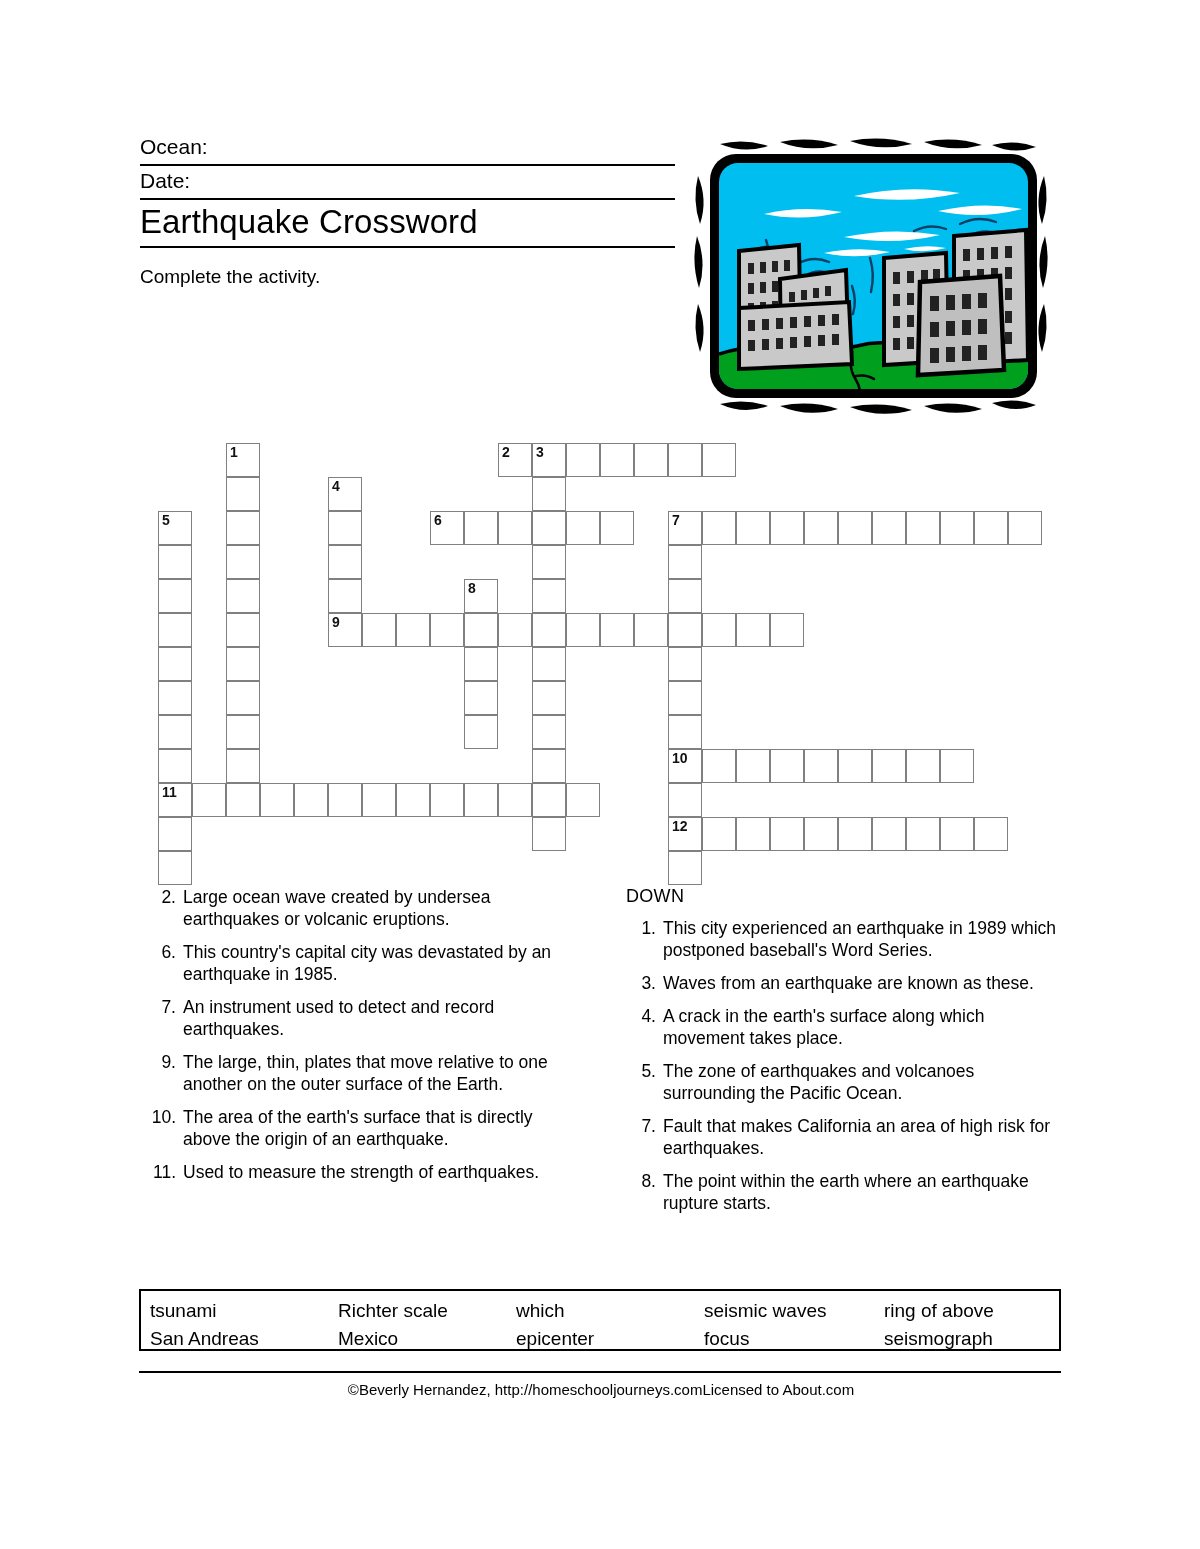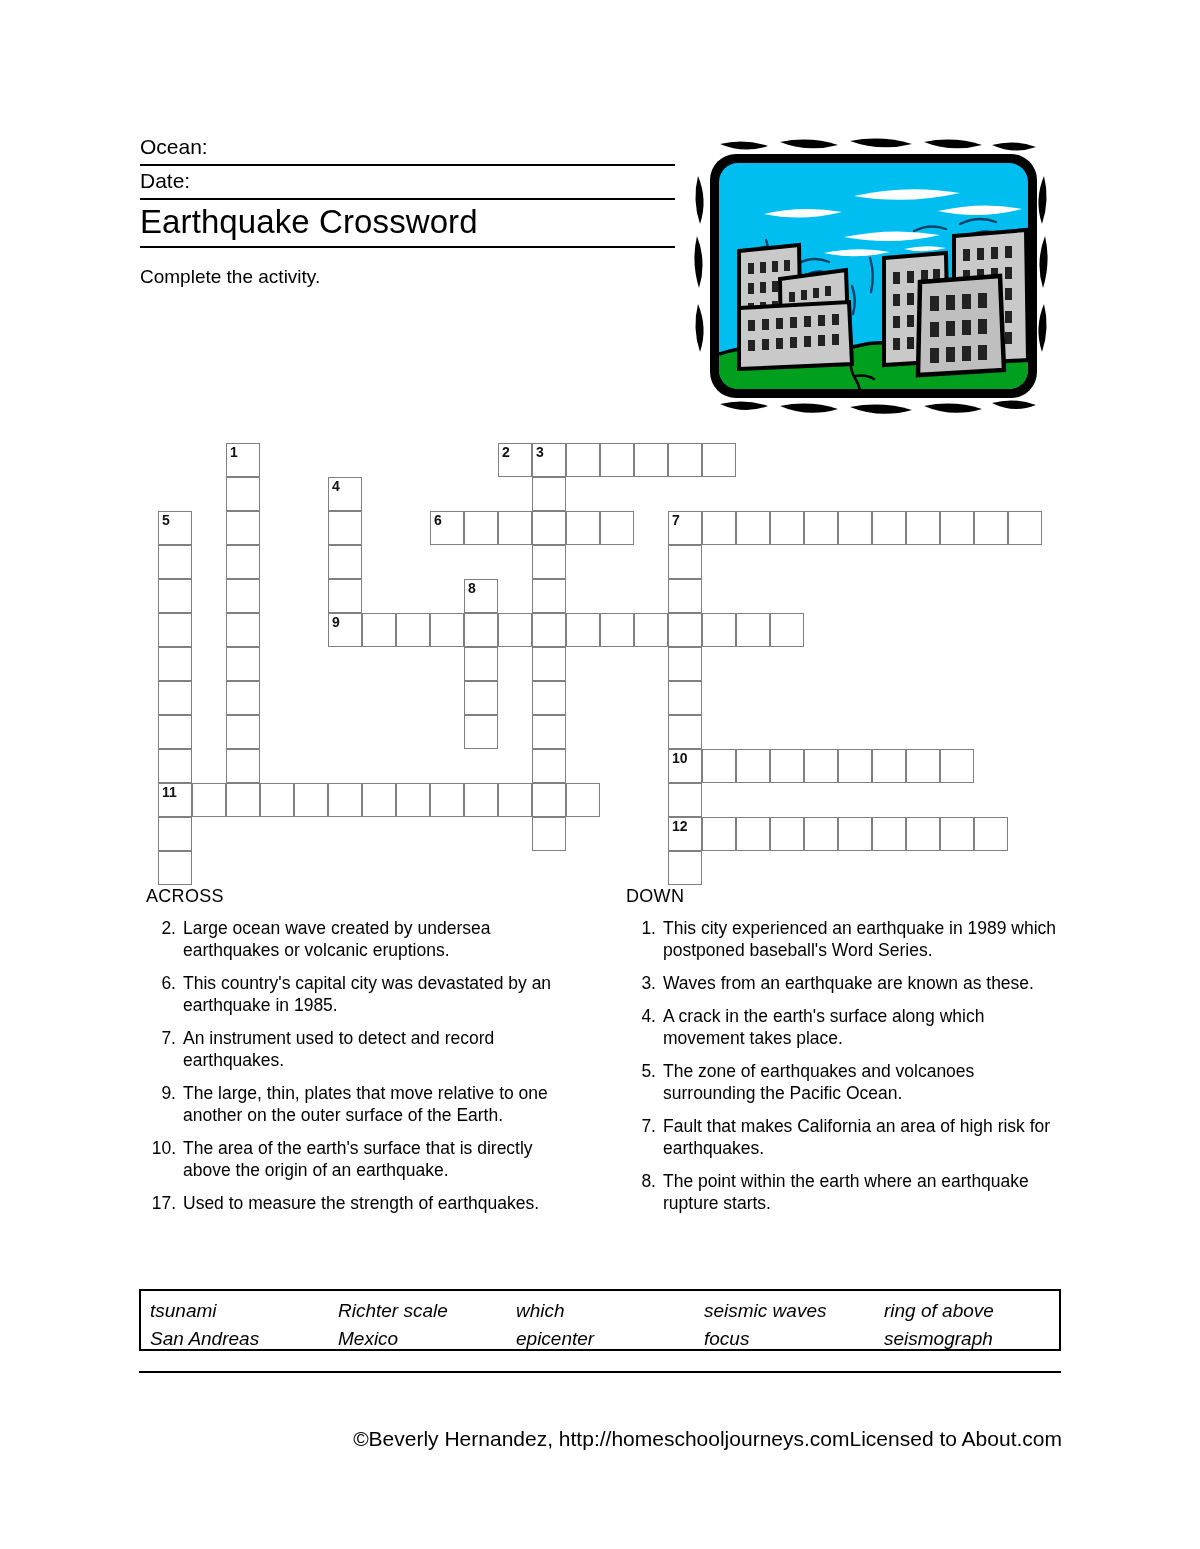--- a/index.html
+++ b/index.html
@@ -61,29 +61,28 @@
   .bank{
     position:absolute;left:139px;top:1289px;width:922px;height:62px;
     border:2px solid #000;box-sizing:border-box;
   }
   .bank-grid{
     display:grid;
     grid-template-columns:188px 178px 188px 180px 1fr;
     padding:6px 0 0 9px;
     font-size:19px;line-height:28px;
   }
-  .bank-grid div{white-space:nowrap;font-style:italic;}
+  .bank-grid div{white-space:nowrap;}
 
   
   .foot-rule{position:absolute;left:139px;top:1371px;width:922px;border-top:2px solid #000;}
   .foot{
     position:absolute;left:140px;top:1381px;width:922px;
-    display:flex;justify-content:flex-end;
-    font-size:21px;
-    margin-top:46px;
+    display:flex;justify-content:center;
+    font-size:15px;
   }
 </style>
 </head>
 <body>
 
 <div class="page">
 
   <div class="hdr">
     <div class="hdr-row">
       <span class="hdr-lbl">Ocean:</span>
@@ -418,21 +417,20 @@
       <div class="cell" style="left: 646px; top: 374px;"></div>
       <div class="cell" style="left: 680px; top: 374px;"></div>
       <div class="cell" style="left: 714px; top: 374px;"></div>
       <div class="cell" style="left: 748px; top: 374px;"></div>
       <div class="cell" style="left: 782px; top: 374px;"></div>
       <div class="cell" style="left: 816px; top: 374px;"></div>
     </div>
 
   <div class="clues">
     <div class="clue-col col-across">
-      <div class="clue-head">ACROSS</div>
       <div id="across-list">
           <div class="clue">
             <div class="clue-num">2.</div>
             <div class="clue-txt">Large ocean wave created by undersea earthquakes or volcanic eruptions.</div>
           </div>
           <div class="clue">
             <div class="clue-num">6.</div>
             <div class="clue-txt">This country's capital city was devastated by an earthquake in 1985.</div>
           </div>
           <div class="clue">
@@ -441,21 +439,21 @@
           </div>
           <div class="clue">
             <div class="clue-num">9.</div>
             <div class="clue-txt">The large, thin, plates that move relative to one another on the outer surface of the Earth.</div>
           </div>
           <div class="clue">
             <div class="clue-num">10.</div>
             <div class="clue-txt">The area of the earth's surface that is directly above the origin of an earthquake.</div>
           </div>
           <div class="clue">
-            <div class="clue-num">17.</div>
+            <div class="clue-num">11.</div>
             <div class="clue-txt">Used to measure the strength of earthquakes.</div>
           </div>
         </div>
     </div>
     <div class="clue-col col-down">
       <div class="clue-head">DOWN</div>
       <div id="down-list">
           <div class="clue">
             <div class="clue-num">1.</div>
             <div class="clue-txt">This city experienced an earthquake in 1989 which postponed baseball's Word Series.</div>

